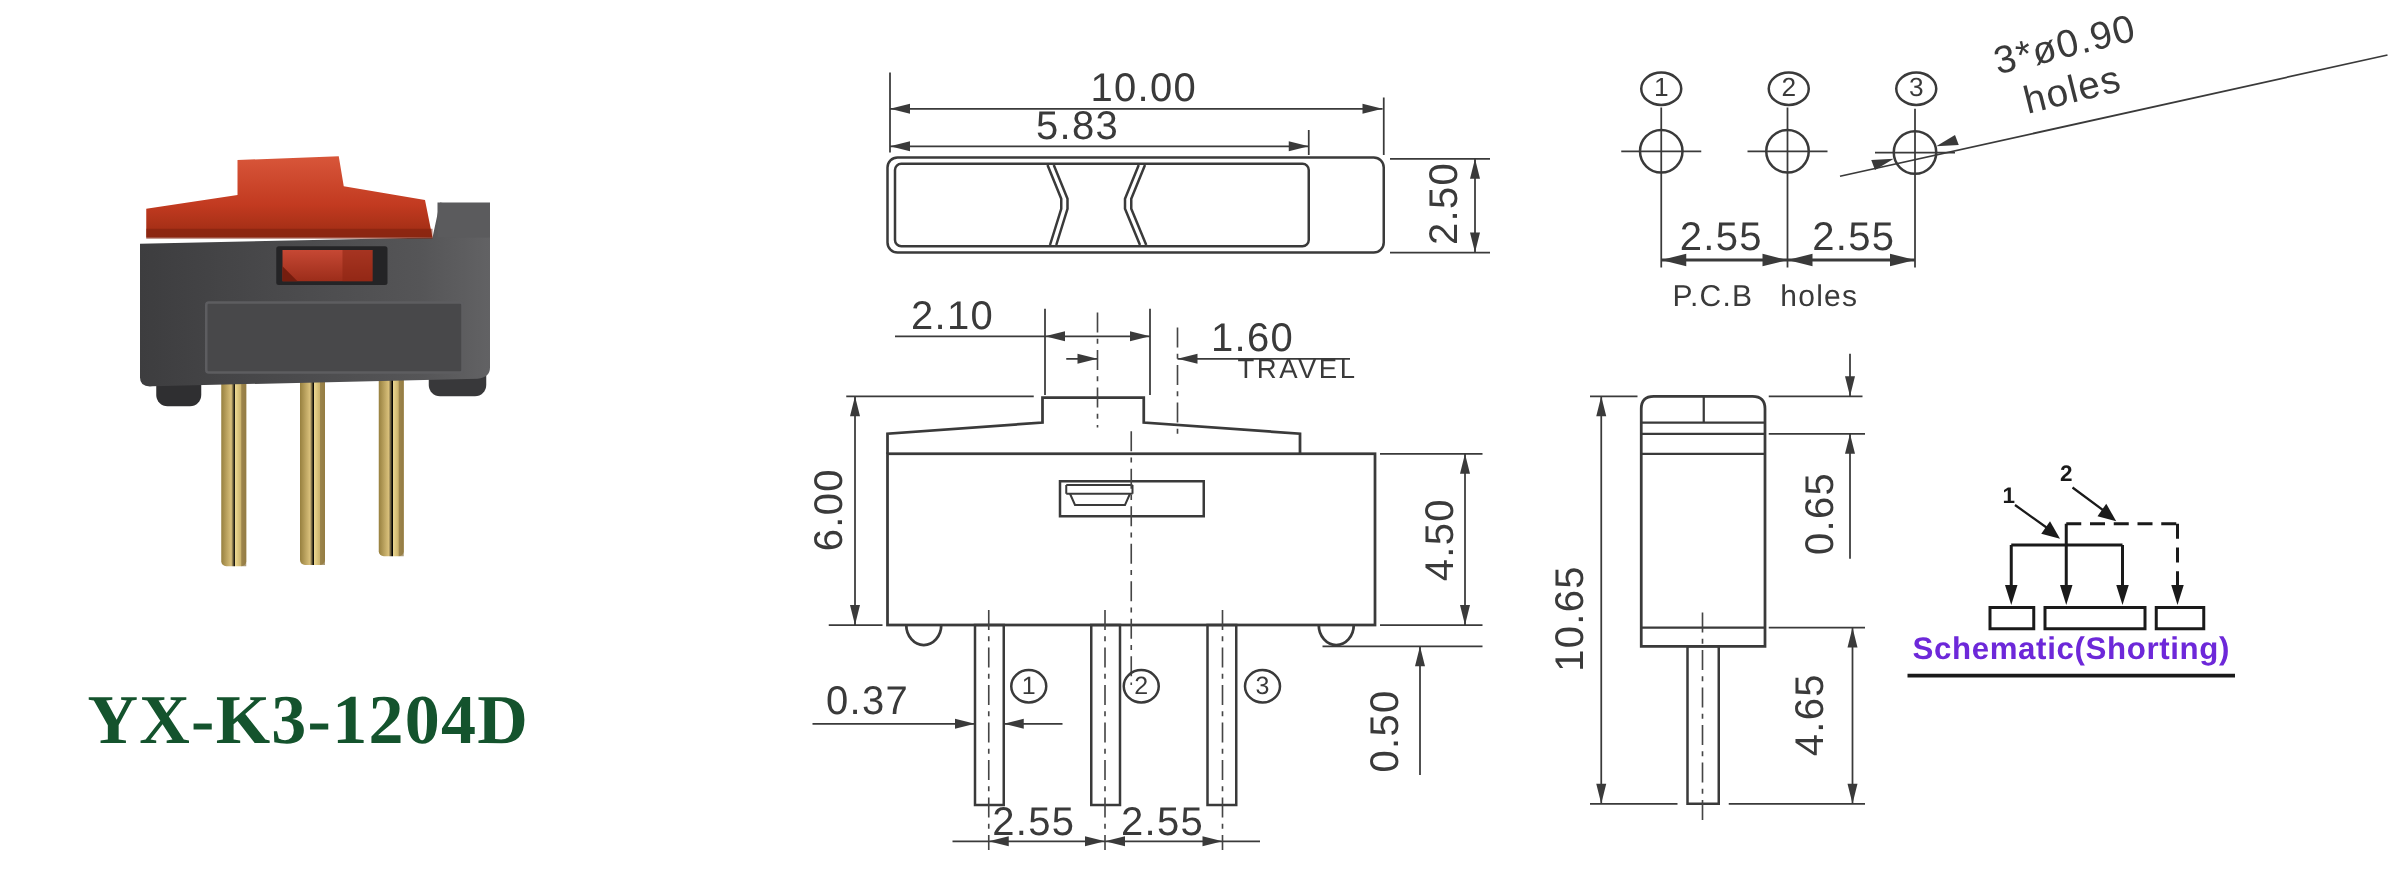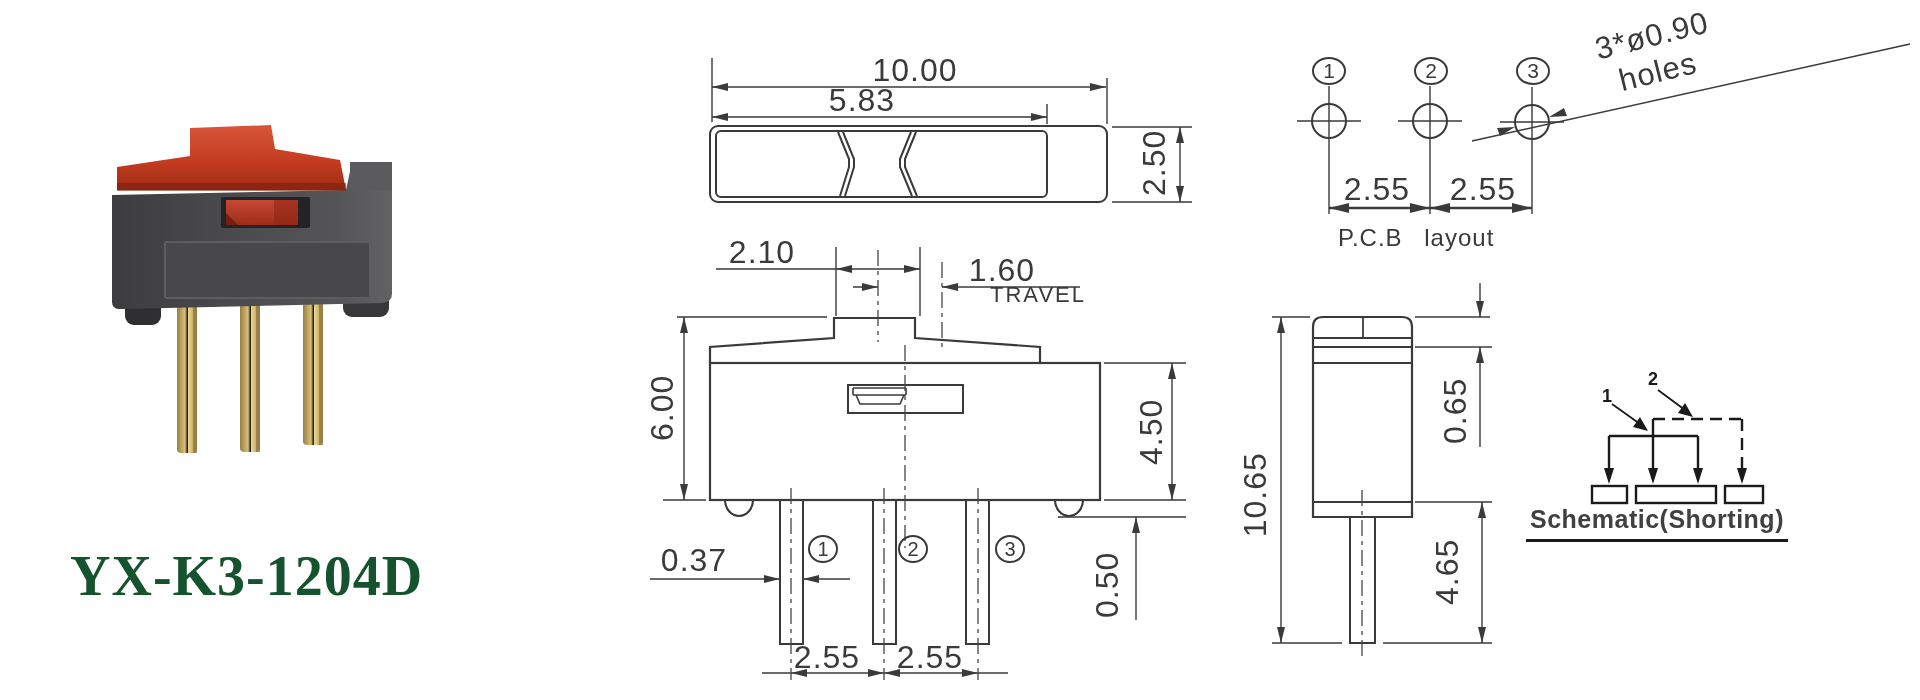--- a/index.html
+++ b/index.html
@@ -9,21 +9,21 @@
              color:#3a3a3a;text-align:center;letter-spacing:1px;line-height:1.05;white-space:nowrap;}
   .rot{transform:rotate(-90deg);}
   .tilt{transform:rotate(-14deg);}
   .small-label{font-size:22px;letter-spacing:2px;}
   .pin-circle{position:absolute;box-sizing:border-box;border:2px solid #3a3a3a;border-radius:50%;
               text-align:center;color:#3a3a3a;background:transparent;}
   .pin-circle.front{width:30px;height:28px;font-size:20px;line-height:24px;}
   .pin-circle.pcb{width:34px;height:28px;font-size:21px;line-height:24px;}
   .pcb-caption{position:absolute;font-size:24px;color:#3a3a3a;letter-spacing:1px;word-spacing:14px;white-space:nowrap;}
   .sch-num{position:absolute;font-size:18px;font-weight:bold;color:#1a1a1a;text-align:center;}
-  .sch-caption{position:absolute;display:inline-block;font-size:25px;font-weight:bold;color:#404040;
+  .sch-caption{position:absolute;display:inline-block;font-size:25px;font-weight:bold;color:#6d28d9;
                letter-spacing:.5px;border-bottom:3px solid #1a1a1a;padding:0 4px 5px 4px;white-space:nowrap;}
   .model-name{position:absolute;font-family:"Liberation Serif",serif;font-weight:bold;
               font-size:56px;color:#14532d;letter-spacing:1px;white-space:nowrap;}
 </style>
 </head>
 <body>
 
 <div id="stage">
 
   <svg style="left:88px;top:103px" width="322" height="355" viewBox="0 0 322 355">
@@ -226,21 +226,21 @@
   <div class="dim-label" style="left:880px;top:641px;width:100px">2.55</div>
   <div class="pin-circle front" style="left:808px;top:535px">1</div>
   <div class="pin-circle front" style="left:898px;top:535px">2</div>
   <div class="pin-circle front" style="left:995px;top:535px">3</div>
 
   <div class="pin-circle pcb" style="left:1312px;top:57px">1</div>
   <div class="pin-circle pcb" style="left:1414px;top:57px">2</div>
   <div class="pin-circle pcb" style="left:1516px;top:57px">3</div>
   <div class="dim-label" style="left:1327px;top:173px;width:100px">2.55</div>
   <div class="dim-label" style="left:1433px;top:173px;width:100px">2.55</div>
-  <div class="pcb-caption" style="left:1338px;top:224px">P.C.B layout</div>
+  <div class="pcb-caption" style="left:1338px;top:224px">P.C.B holes</div>
   <div class="dim-label tilt" style="left:1577px;top:20px;width:150px;font-size:31px">3*ø0.90</div>
   <div class="dim-label tilt" style="left:1598px;top:56px;width:120px;font-size:31px">holes</div>
 
   <div class="dim-label rot" style="left:1206px;top:478px;width:100px">10.65</div>
   <div class="dim-label rot" style="left:1421px;top:394px;width:70px">0.65</div>
   <div class="dim-label rot" style="left:1413px;top:555px;width:70px">4.65</div>
 
   <div class="sch-num" style="left:1597px;top:386px;width:20px">1</div>
   <div class="sch-num" style="left:1643px;top:369px;width:20px">2</div>
   <div class="sch-caption" style="left:1526px;top:505px">Schematic(Shorting)</div>

